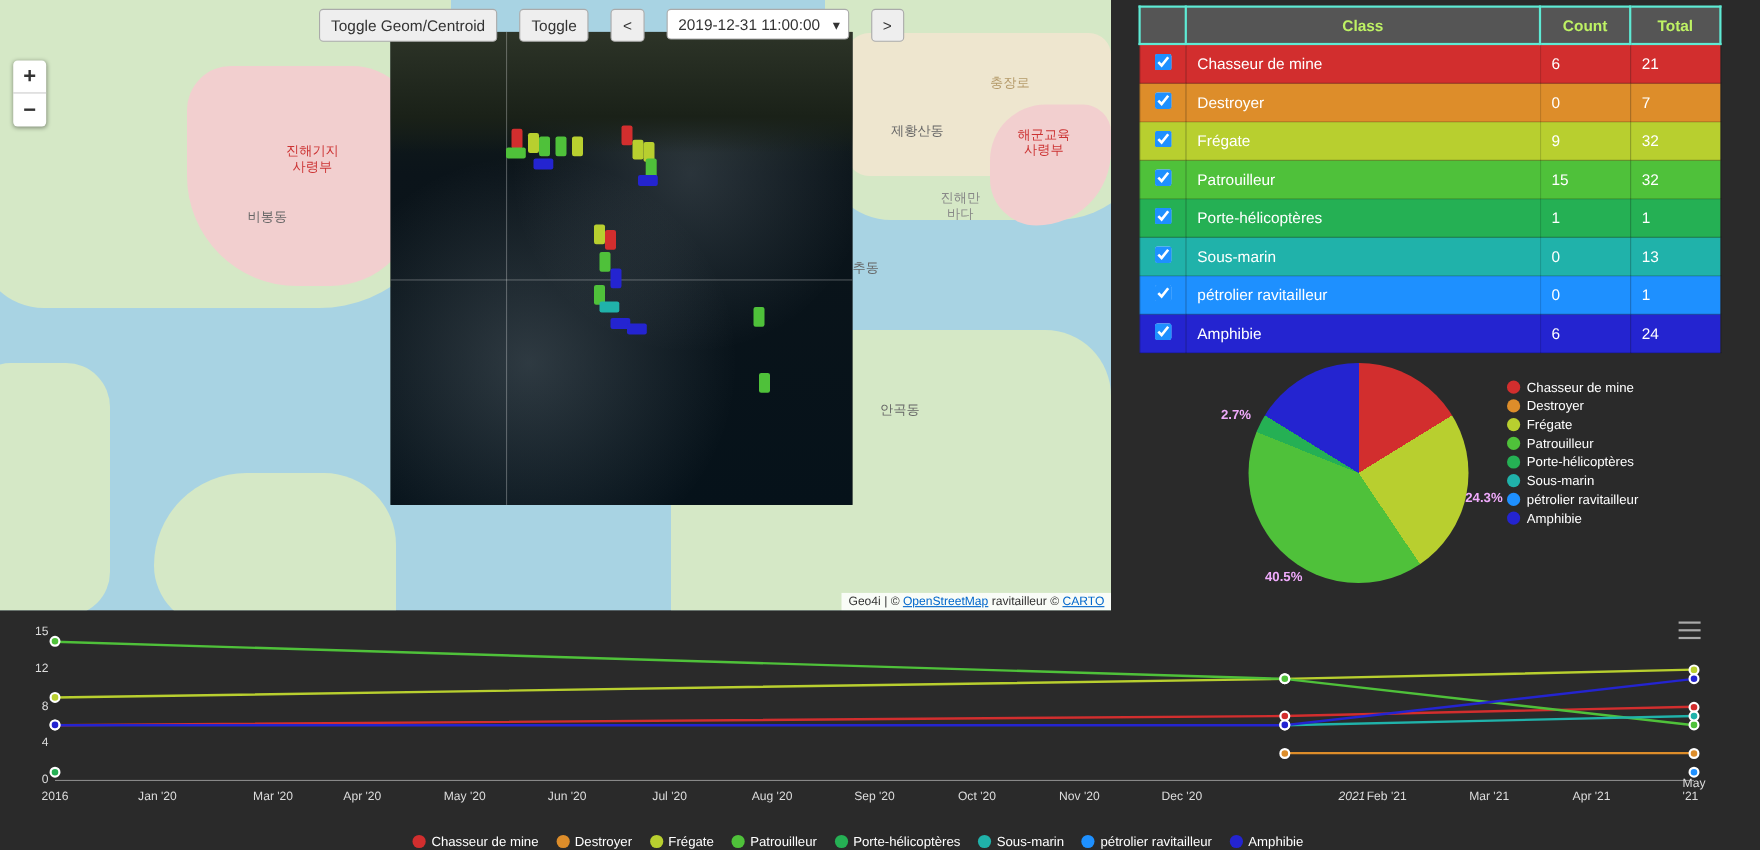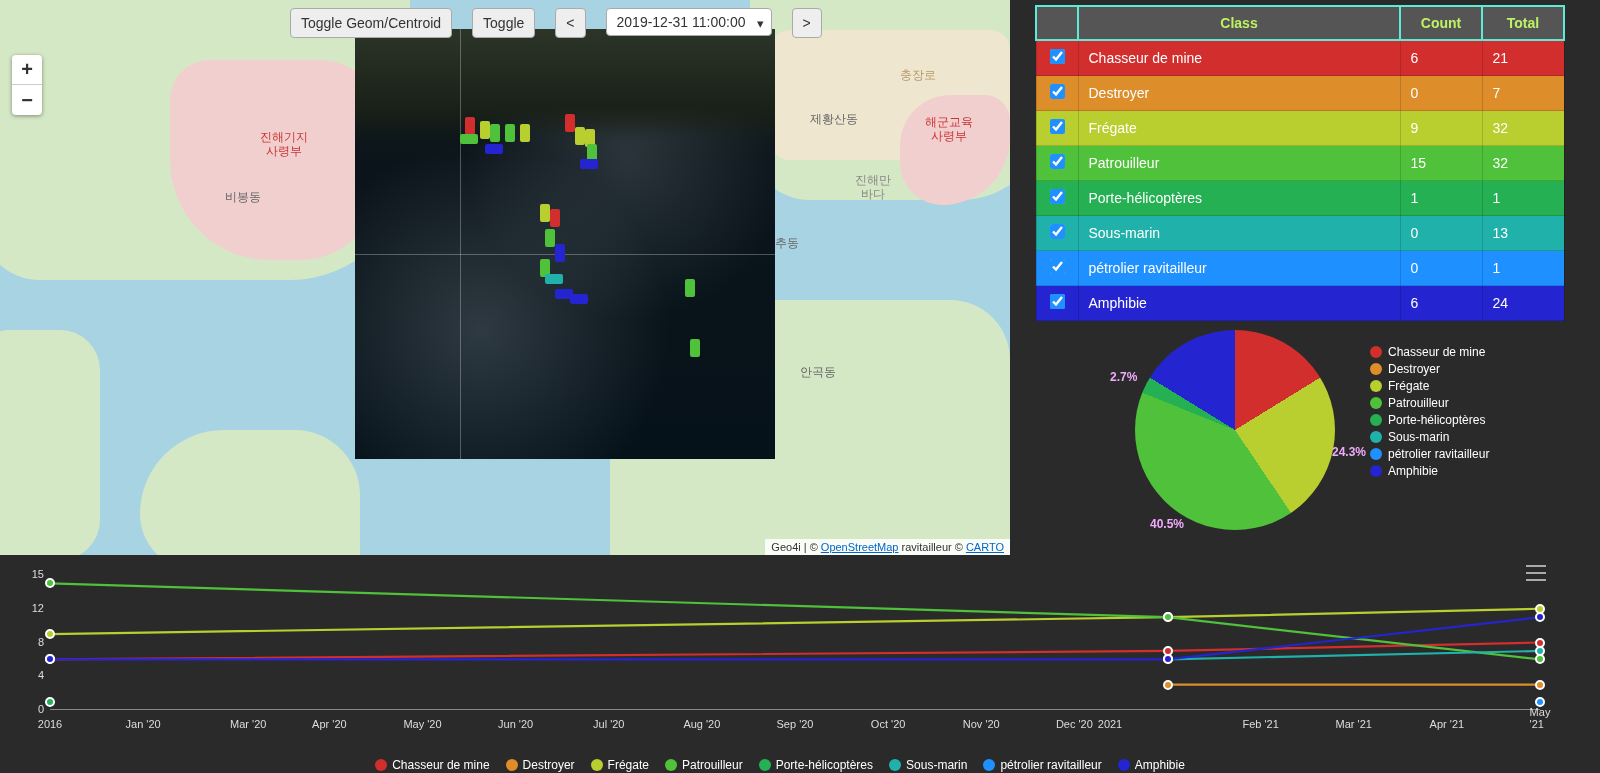--- a/index.html
+++ b/index.html
@@ -263,21 +263,21 @@
         <div class="xtick" style="left: 186.25px; margin-left: 12px;">Mar '20</div>
         <div class="xtick" style="left: 279.375px;">Apr '20</div>
         <div class="xtick" style="left: 372.5px;">May '20</div>
         <div class="xtick" style="left: 465.625px;">Jun '20</div>
         <div class="xtick" style="left: 558.75px;">Jul '20</div>
         <div class="xtick" style="left: 651.875px;">Aug '20</div>
         <div class="xtick" style="left: 745px;">Sep '20</div>
         <div class="xtick" style="left: 838.125px;">Oct '20</div>
         <div class="xtick" style="left: 931.25px;">Nov '20</div>
         <div class="xtick" style="left: 1024.38px;">Dec '20</div>
-        <div class="xtick" style="left: 1060px;">2021</div>
+        <div class="xtick" style="left: 1179px; font-style: italic;">2021</div>
         <div class="xtick" style="left: 1210.62px;">Feb '21</div>
         <div class="xtick" style="left: 1303.75px;">Mar '21</div>
         <div class="xtick" style="left: 1396.88px;">Apr '21</div>
         <div class="xtick" style="left: 1490px;">May '21</div>
         <svg width="1490" height="135" style="position: absolute; left: 0px; top: 0px; overflow: visible;">
           <polyline points="0,84.375 1117.5,75.9375 1490,67.5" fill="none" stroke="#d22e2e" stroke-width="2.2"></polyline>
           <polyline points="1117.5,109.6875 1490,109.6875" fill="none" stroke="#dd8d2a" stroke-width="2.2"></polyline>
           <polyline points="0,59.0625 1117.5,42.1875 1490,33.75" fill="none" stroke="#b8cf2f" stroke-width="2.2"></polyline>
           <polyline points="0,8.4375 1117.5,42.1875 1490,84.375" fill="none" stroke="#4fc13a" stroke-width="2.2"></polyline>
           <polyline points="1117.5,84.375 1490,75.9375" fill="none" stroke="#20b2aa" stroke-width="2.2"></polyline>

